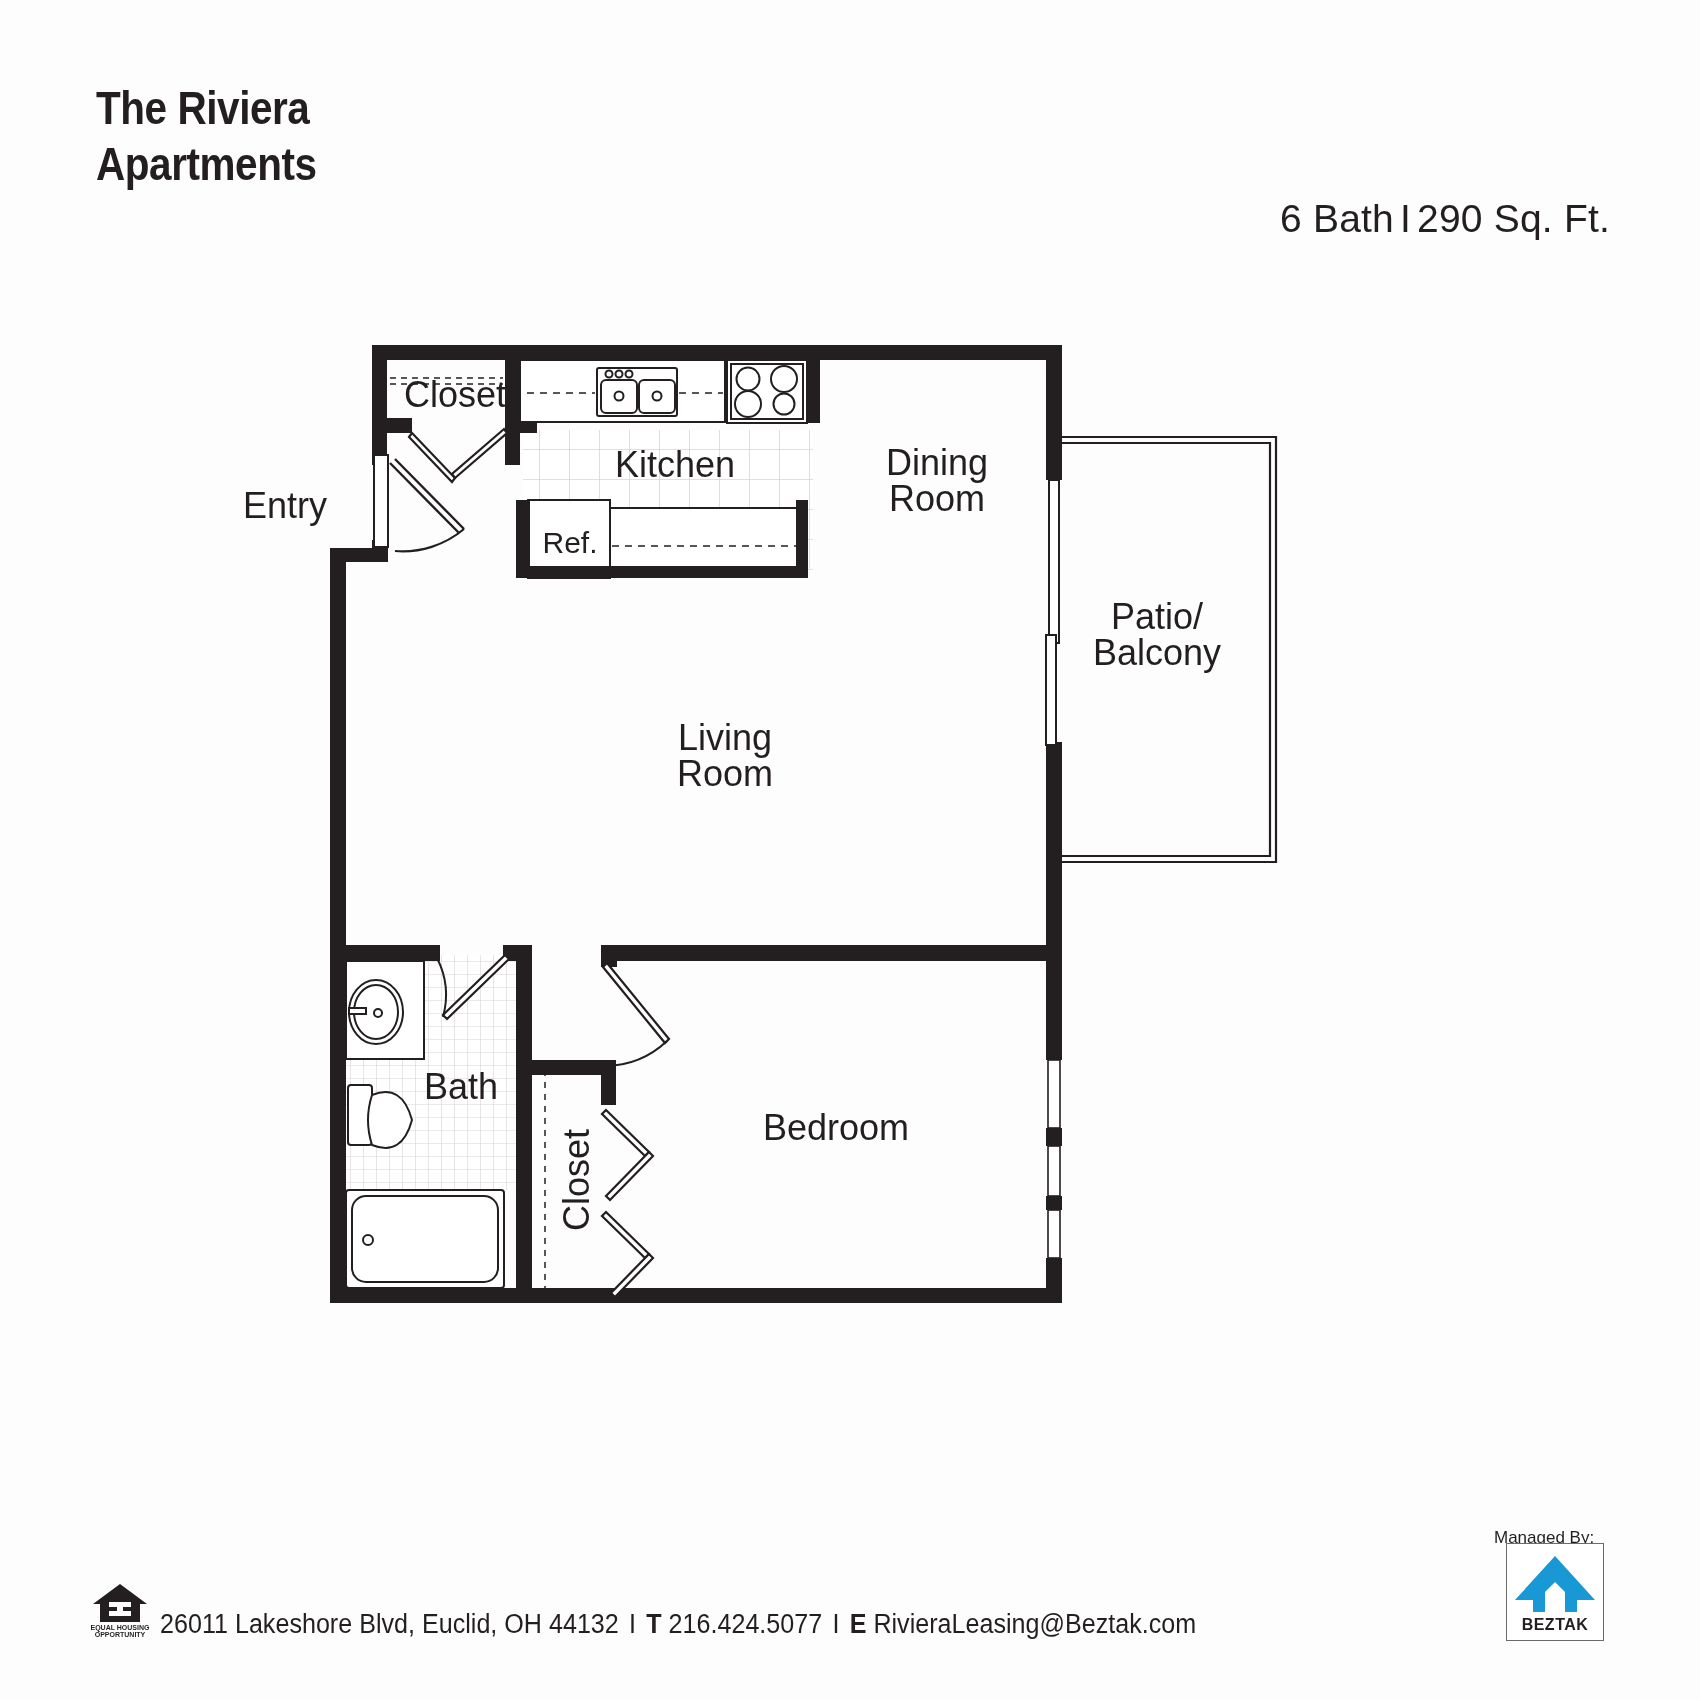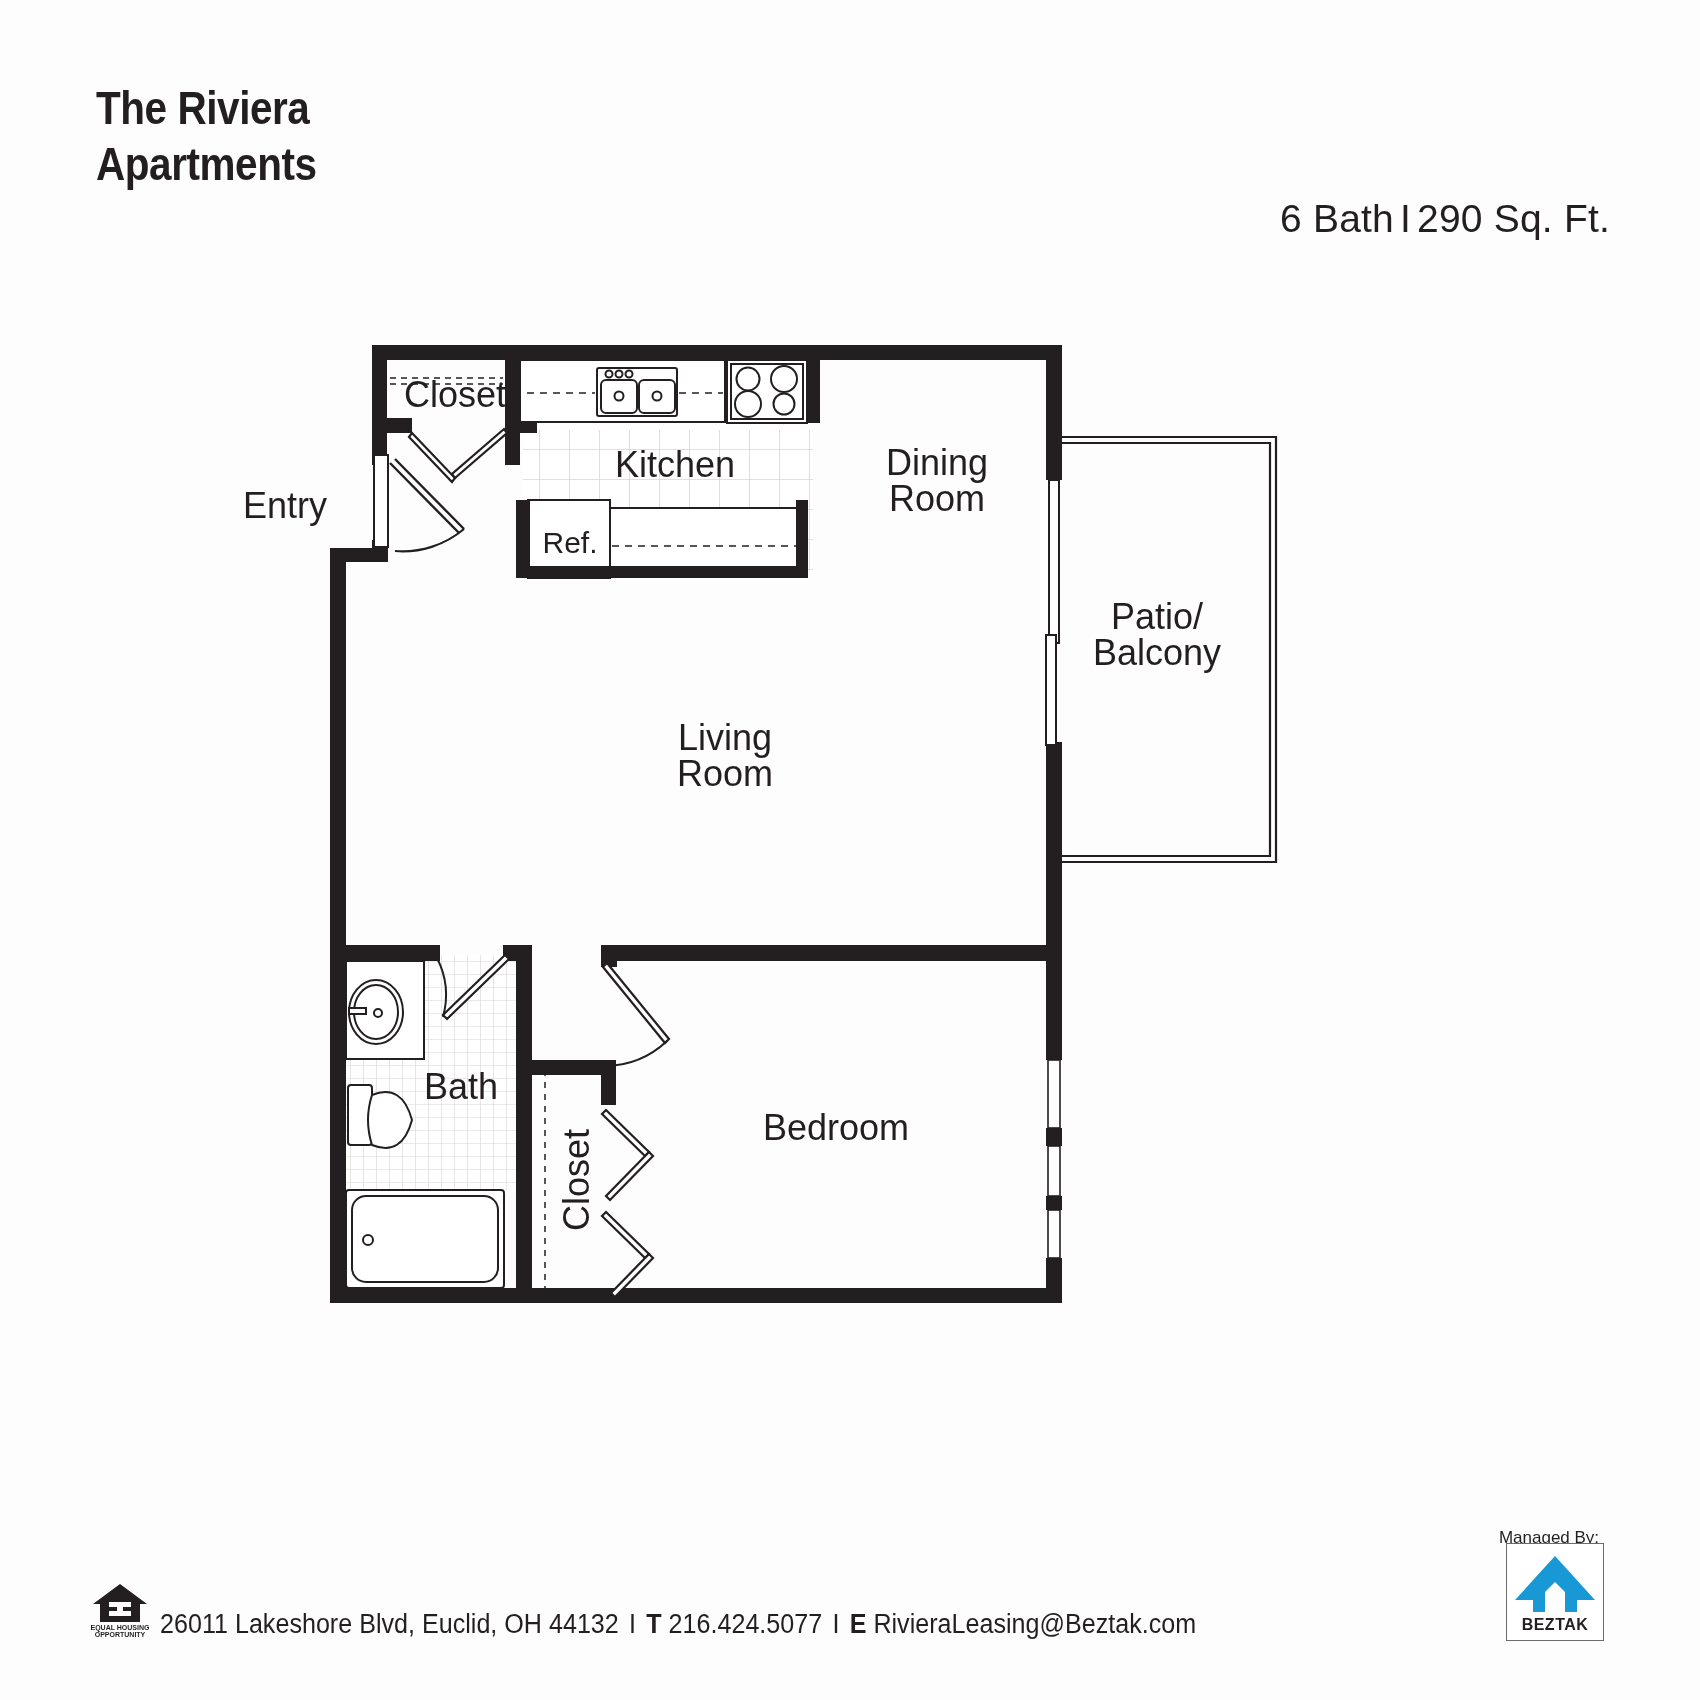--- a/index.html
+++ b/index.html
@@ -50,21 +50,21 @@
   #footer-text .pipe{padding:0 11px;color:#231f20;}
   #disclaimer{
     position:absolute;right:290px;bottom:48px;
     font-style:italic;font-weight:bold;
     font-size:19px;line-height:1.32;
     text-align:right;
     white-space:pre-line;
   }
   #managed-by{
     position:absolute;right:96px;bottom:152px;
-    font-size:17px;text-align:center;width:110px;
+    font-size:17px;text-align:left;width:110px;
   }
   #beztak-logo{
     position:absolute;right:96px;bottom:59px;
     width:96px;height:96px;
     border:1.5px solid #6b6b6b;
     background:#fff;
   }
 </style>
 </head>
 <body>

